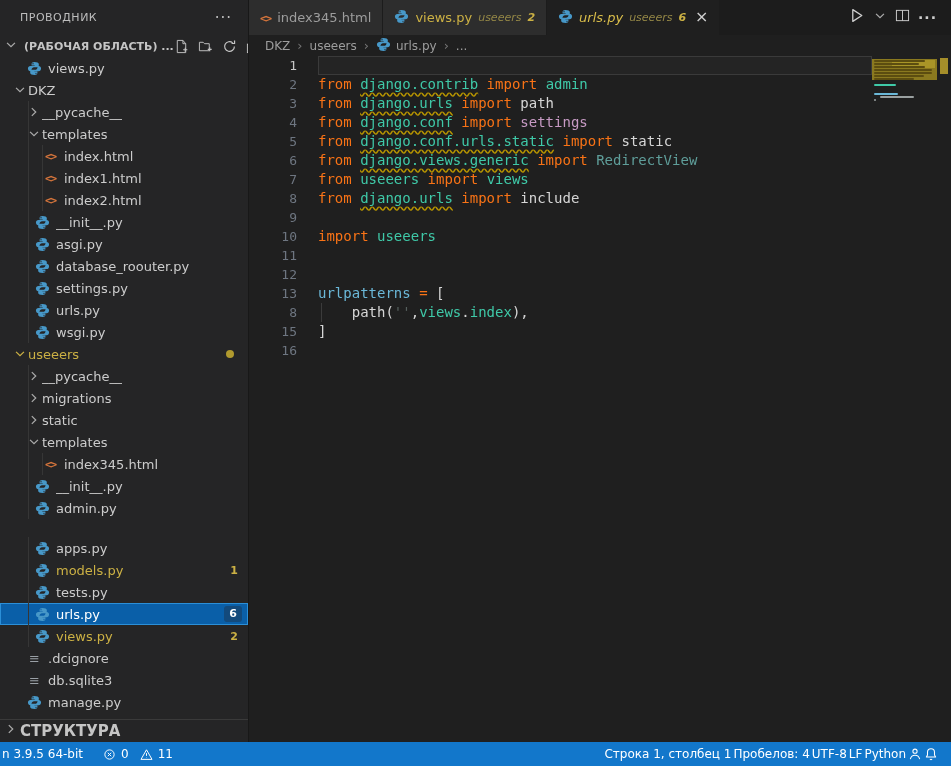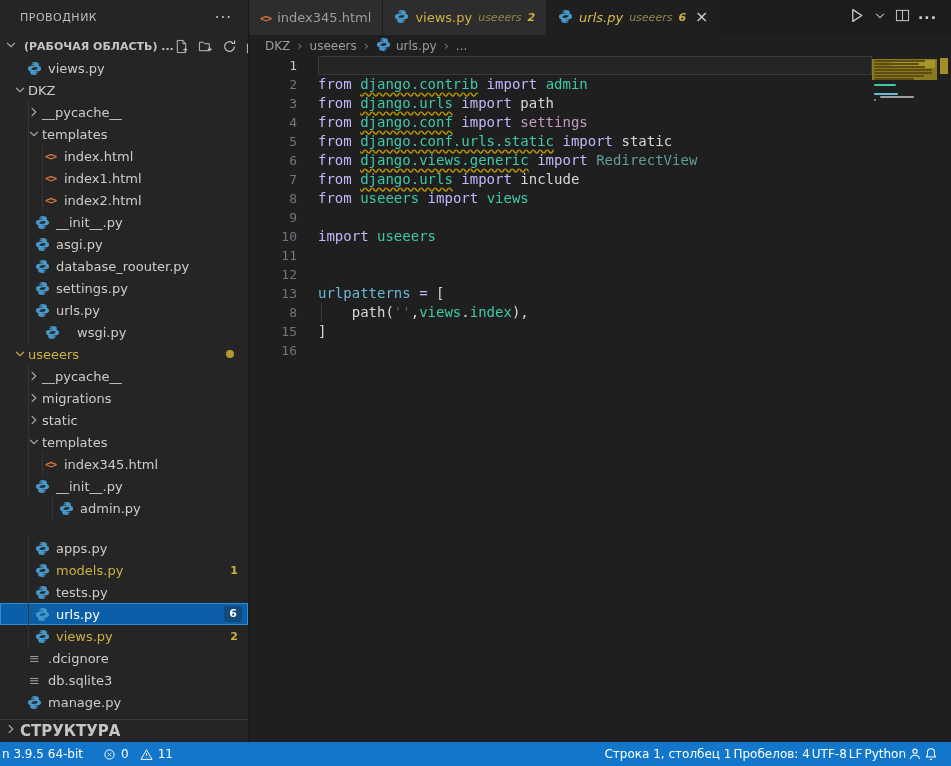--- a/index.html
+++ b/index.html
@@ -64,21 +64,21 @@
   
   .editor{position:absolute;top:56px;left:0;right:0;bottom:0;
           font-family:"DejaVu Sans Mono","Liberation Mono",monospace;font-size:14px;}
   .gutter{position:absolute;left:0;top:0;width:69px;}
   .ln{height:19px;line-height:19px;text-align:right;padding-right:21px;color:#6e7681;font-size:13px;}
   .ln.cur{color:#c8c8c8;}
   .code-col{position:absolute;left:69px;right:79px;top:0;}
   .cline{height:19px;line-height:19px;position:relative;white-space:pre;color:#d6d6d6;}
   .cline.current{background:#242424;box-shadow:inset 0 0 0 1px #3a3a3a;}
   .cline.guide::before{content:"";position:absolute;left:3px;top:0;bottom:0;border-left:1px solid #3b3b3b;}
-  .tok-kw{color:#c4b5fd;}
+  .tok-kw{color:#f97316;}
   .tok-mod{color:#3fc9a8;}
   .tok-modu{color:#3fc9a8;text-decoration:underline wavy #b89500;text-underline-offset:3px;}
   .tok-pl{color:#d6d6d6;}
   .tok-var{color:#6bb8d8;}
   .tok-cls{color:#5f9e9a;}
   .tok-set{color:#c79ac4;}
   .tok-str{color:#56605e;}
 
   .minimap{position:absolute;right:14px;top:0;width:65px;height:140px;}
   .mm-warn{position:absolute;left:0;right:0;top:3px;height:21px;background:#8a791f;}
@@ -249,21 +249,21 @@
         <div class="trow g1" style="padding-left: 34px;">
           <span class="ficon">
             <svg width="15" height="15" viewBox="0 0 16 16">
               <path fill="#4798c8" d="M7.9 1C6 1 4.9 1.8 4.9 3.1v1.6h3.3v.5H3.6C2.1 5.2 1 6.4 1 8c0 1.6 1.1 2.8 2.6 2.8h1.3V9.2c0-1.4 1.2-2.5 2.6-2.5h3c1.2 0 2.1-.9 2.1-2.1V3.1C12.6 1.8 10.6 1 7.9 1zM6.4 2.2c.4 0 .7.3.7.7s-.3.7-.7.7-.7-.3-.7-.7.3-.7.7-.7z"></path>
               <path fill="#4798c8" d="M8.1 15c1.9 0 3-.8 3-2.1v-1.6H7.8v-.5h4.6c1.5 0 2.6-1.2 2.6-2.8 0-1.6-1.1-2.8-2.6-2.8h-1.3v1.6c0 1.4-1.2 2.5-2.6 2.5h-3c-1.2 0-2.1.9-2.1 2.1v1.5C3.4 14.2 5.4 15 8.1 15zm1.5-1.2c-.4 0-.7-.3-.7-.7s.3-.7.7-.7.7.3.7.7-.3.7-.7.7z"></path>
             </svg>
           </span>
           <span class="lbl">urls.py</span>
           <span class="spacer"></span>
         </div>
-        <div class="trow g1" style="padding-left: 44px; gap: 11px;">
+        <div class="trow g1" style="padding-left: 34px;">
           <span class="ficon">
             <svg width="15" height="15" viewBox="0 0 16 16">
               <path fill="#4798c8" d="M7.9 1C6 1 4.9 1.8 4.9 3.1v1.6h3.3v.5H3.6C2.1 5.2 1 6.4 1 8c0 1.6 1.1 2.8 2.6 2.8h1.3V9.2c0-1.4 1.2-2.5 2.6-2.5h3c1.2 0 2.1-.9 2.1-2.1V3.1C12.6 1.8 10.6 1 7.9 1zM6.4 2.2c.4 0 .7.3.7.7s-.3.7-.7.7-.7-.3-.7-.7.3-.7.7-.7z"></path>
               <path fill="#4798c8" d="M8.1 15c1.9 0 3-.8 3-2.1v-1.6H7.8v-.5h4.6c1.5 0 2.6-1.2 2.6-2.8 0-1.6-1.1-2.8-2.6-2.8h-1.3v1.6c0 1.4-1.2 2.5-2.6 2.5h-3c-1.2 0-2.1.9-2.1 2.1v1.5C3.4 14.2 5.4 15 8.1 15zm1.5-1.2c-.4 0-.7-.3-.7-.7s.3-.7.7-.7.7.3.7.7-.3.7-.7.7z"></path>
             </svg>
           </span>
           <span class="lbl">wsgi.py</span>
           <span class="spacer"></span>
         </div>
         <div class="trow state-modified" style="padding-left: 12px;">
@@ -322,21 +322,21 @@
         <div class="trow g1" style="padding-left: 34px;">
           <span class="ficon">
             <svg width="15" height="15" viewBox="0 0 16 16">
               <path fill="#4798c8" d="M7.9 1C6 1 4.9 1.8 4.9 3.1v1.6h3.3v.5H3.6C2.1 5.2 1 6.4 1 8c0 1.6 1.1 2.8 2.6 2.8h1.3V9.2c0-1.4 1.2-2.5 2.6-2.5h3c1.2 0 2.1-.9 2.1-2.1V3.1C12.6 1.8 10.6 1 7.9 1zM6.4 2.2c.4 0 .7.3.7.7s-.3.7-.7.7-.7-.3-.7-.7.3-.7.7-.7z"></path>
               <path fill="#4798c8" d="M8.1 15c1.9 0 3-.8 3-2.1v-1.6H7.8v-.5h4.6c1.5 0 2.6-1.2 2.6-2.8 0-1.6-1.1-2.8-2.6-2.8h-1.3v1.6c0 1.4-1.2 2.5-2.6 2.5h-3c-1.2 0-2.1.9-2.1 2.1v1.5C3.4 14.2 5.4 15 8.1 15zm1.5-1.2c-.4 0-.7-.3-.7-.7s.3-.7.7-.7.7.3.7.7-.3.7-.7.7z"></path>
             </svg>
           </span>
           <span class="lbl">__init__.py</span>
           <span class="spacer"></span>
         </div>
-        <div class="trow g1" style="padding-left: 34px; margin-left: 24px;">
+        <div class="trow g1" style="padding-left: 34px;">
           <span class="ficon">
             <svg width="15" height="15" viewBox="0 0 16 16">
               <path fill="#4798c8" d="M7.9 1C6 1 4.9 1.8 4.9 3.1v1.6h3.3v.5H3.6C2.1 5.2 1 6.4 1 8c0 1.6 1.1 2.8 2.6 2.8h1.3V9.2c0-1.4 1.2-2.5 2.6-2.5h3c1.2 0 2.1-.9 2.1-2.1V3.1C12.6 1.8 10.6 1 7.9 1zM6.4 2.2c.4 0 .7.3.7.7s-.3.7-.7.7-.7-.3-.7-.7.3-.7.7-.7z"></path>
               <path fill="#4798c8" d="M8.1 15c1.9 0 3-.8 3-2.1v-1.6H7.8v-.5h4.6c1.5 0 2.6-1.2 2.6-2.8 0-1.6-1.1-2.8-2.6-2.8h-1.3v1.6c0 1.4-1.2 2.5-2.6 2.5h-3c-1.2 0-2.1.9-2.1 2.1v1.5C3.4 14.2 5.4 15 8.1 15zm1.5-1.2c-.4 0-.7-.3-.7-.7s.3-.7.7-.7.7.3.7.7-.3.7-.7.7z"></path>
             </svg>
           </span>
           <span class="lbl">admin.py</span>
           <span class="spacer"></span>
         </div>
         <div class="trow g1" style="padding-left: 34px; margin-top: 18px;">
@@ -512,22 +512,22 @@
           <div class="ln">15</div>
           <div class="ln">16</div>
         </div>
       <div class="code-col" id="code">
           <div class="cline current"></div>
           <div class="cline"><span class="tok-kw">from </span><span class="tok-modu">django.contrib</span><span class="tok-pl"> </span><span class="tok-kw">import </span><span class="tok-mod">admin</span></div>
           <div class="cline"><span class="tok-kw">from </span><span class="tok-modu">django.urls</span><span class="tok-pl"> </span><span class="tok-kw">import </span><span class="tok-pl">path</span></div>
           <div class="cline"><span class="tok-kw">from </span><span class="tok-modu">django.conf</span><span class="tok-pl"> </span><span class="tok-kw">import </span><span class="tok-set">settings</span></div>
           <div class="cline"><span class="tok-kw">from </span><span class="tok-modu">django.conf.urls.static</span><span class="tok-pl"> </span><span class="tok-kw">import </span><span class="tok-pl">static</span></div>
           <div class="cline"><span class="tok-kw">from </span><span class="tok-modu">django.views.generic</span><span class="tok-pl"> </span><span class="tok-kw">import </span><span class="tok-cls">RedirectView</span></div>
+          <div class="cline"><span class="tok-kw">from </span><span class="tok-mod">useeers</span><span class="tok-pl"> </span><span class="tok-kw">import </span><span class="tok-mod">views</span></div>
           <div class="cline"><span class="tok-kw">from </span><span class="tok-modu">django.urls</span><span class="tok-pl"> </span><span class="tok-kw">import </span><span class="tok-pl">include</span></div>
-          <div class="cline"><span class="tok-kw">from </span><span class="tok-mod">useeers</span><span class="tok-pl"> </span><span class="tok-kw">import </span><span class="tok-mod">views</span></div>
           <div class="cline"></div>
           <div class="cline"><span class="tok-kw">import </span><span class="tok-mod">useeers</span></div>
           <div class="cline"></div>
           <div class="cline"></div>
           <div class="cline"><span class="tok-var">urlpatterns</span><span class="tok-pl"> </span><span class="tok-kw">=</span><span class="tok-pl"> [</span></div>
           <div class="cline guide"><span class="tok-pl">    path(</span><span class="tok-str">''</span><span class="tok-pl">,</span><span class="tok-mod">views</span><span class="tok-pl">.</span><span class="tok-mod">index</span><span class="tok-pl">),</span></div>
           <div class="cline"><span class="tok-pl">]</span></div>
           <div class="cline"></div>
         </div>
       <div class="minimap" id="minimap">

